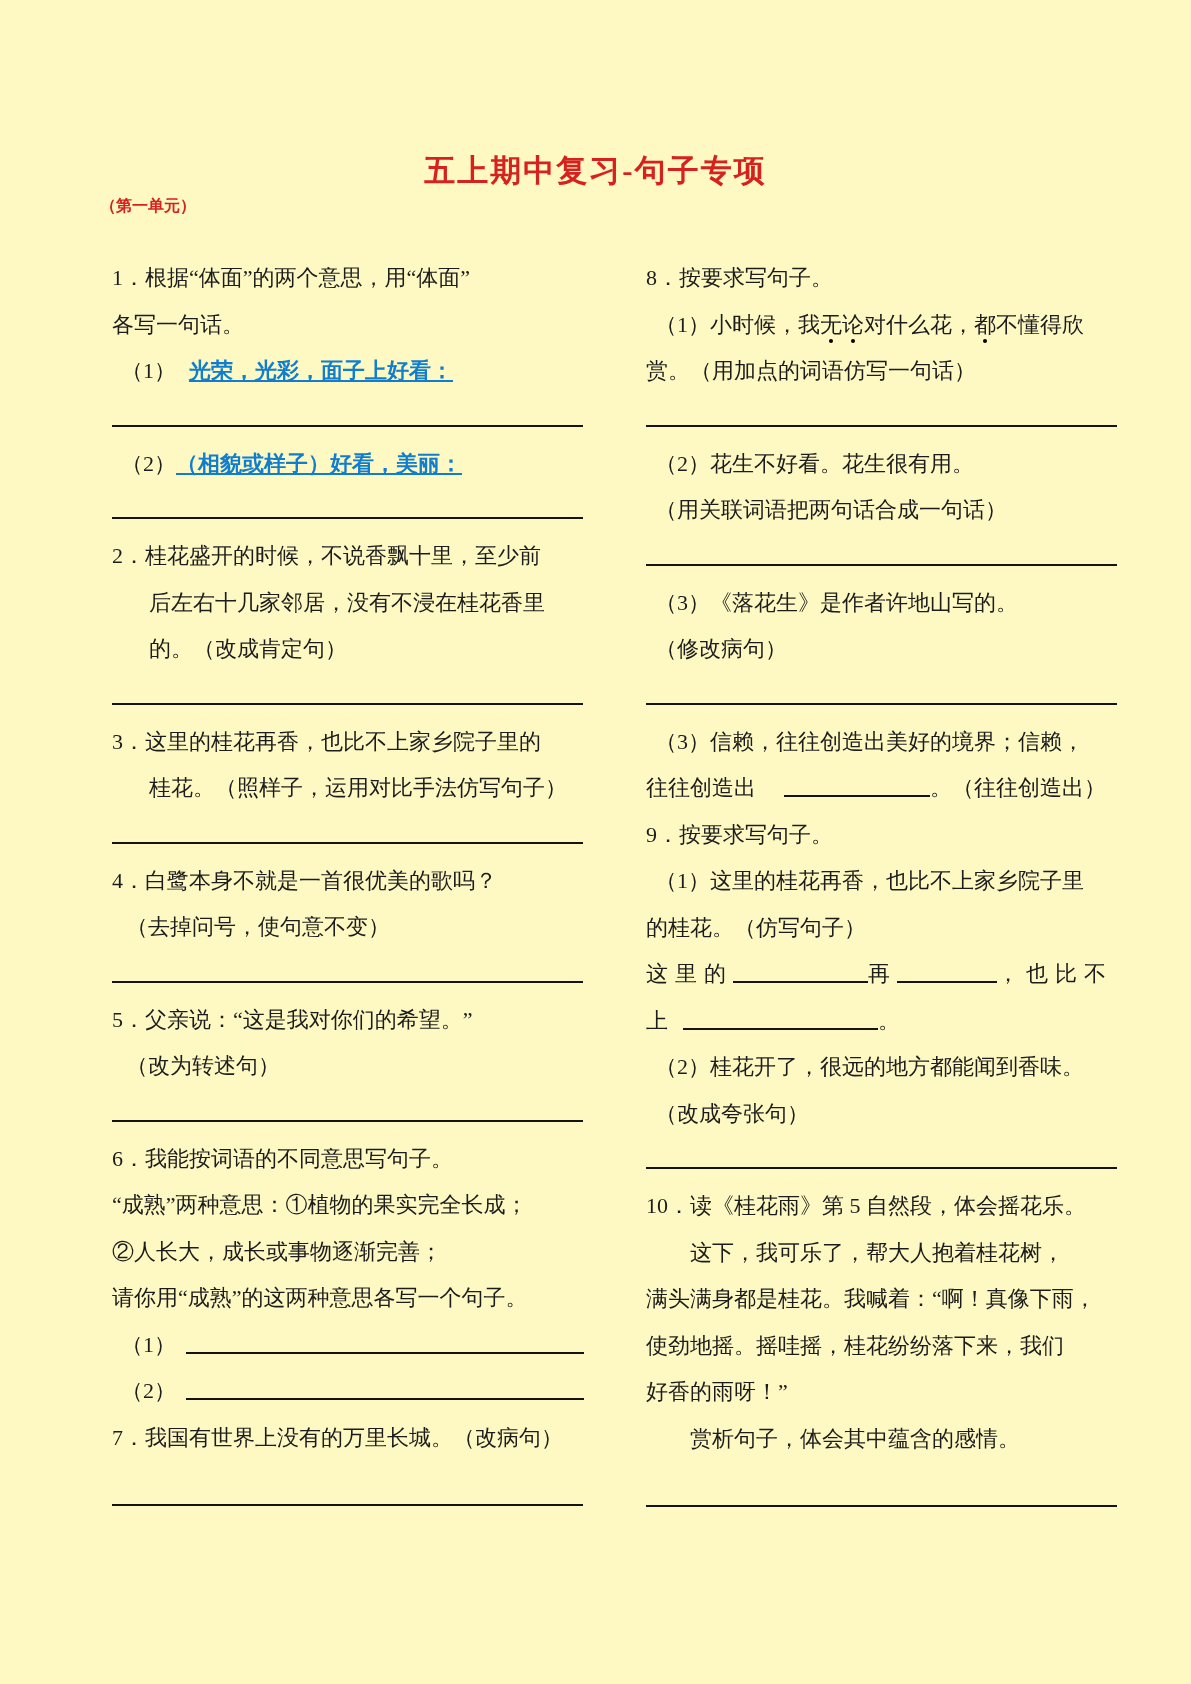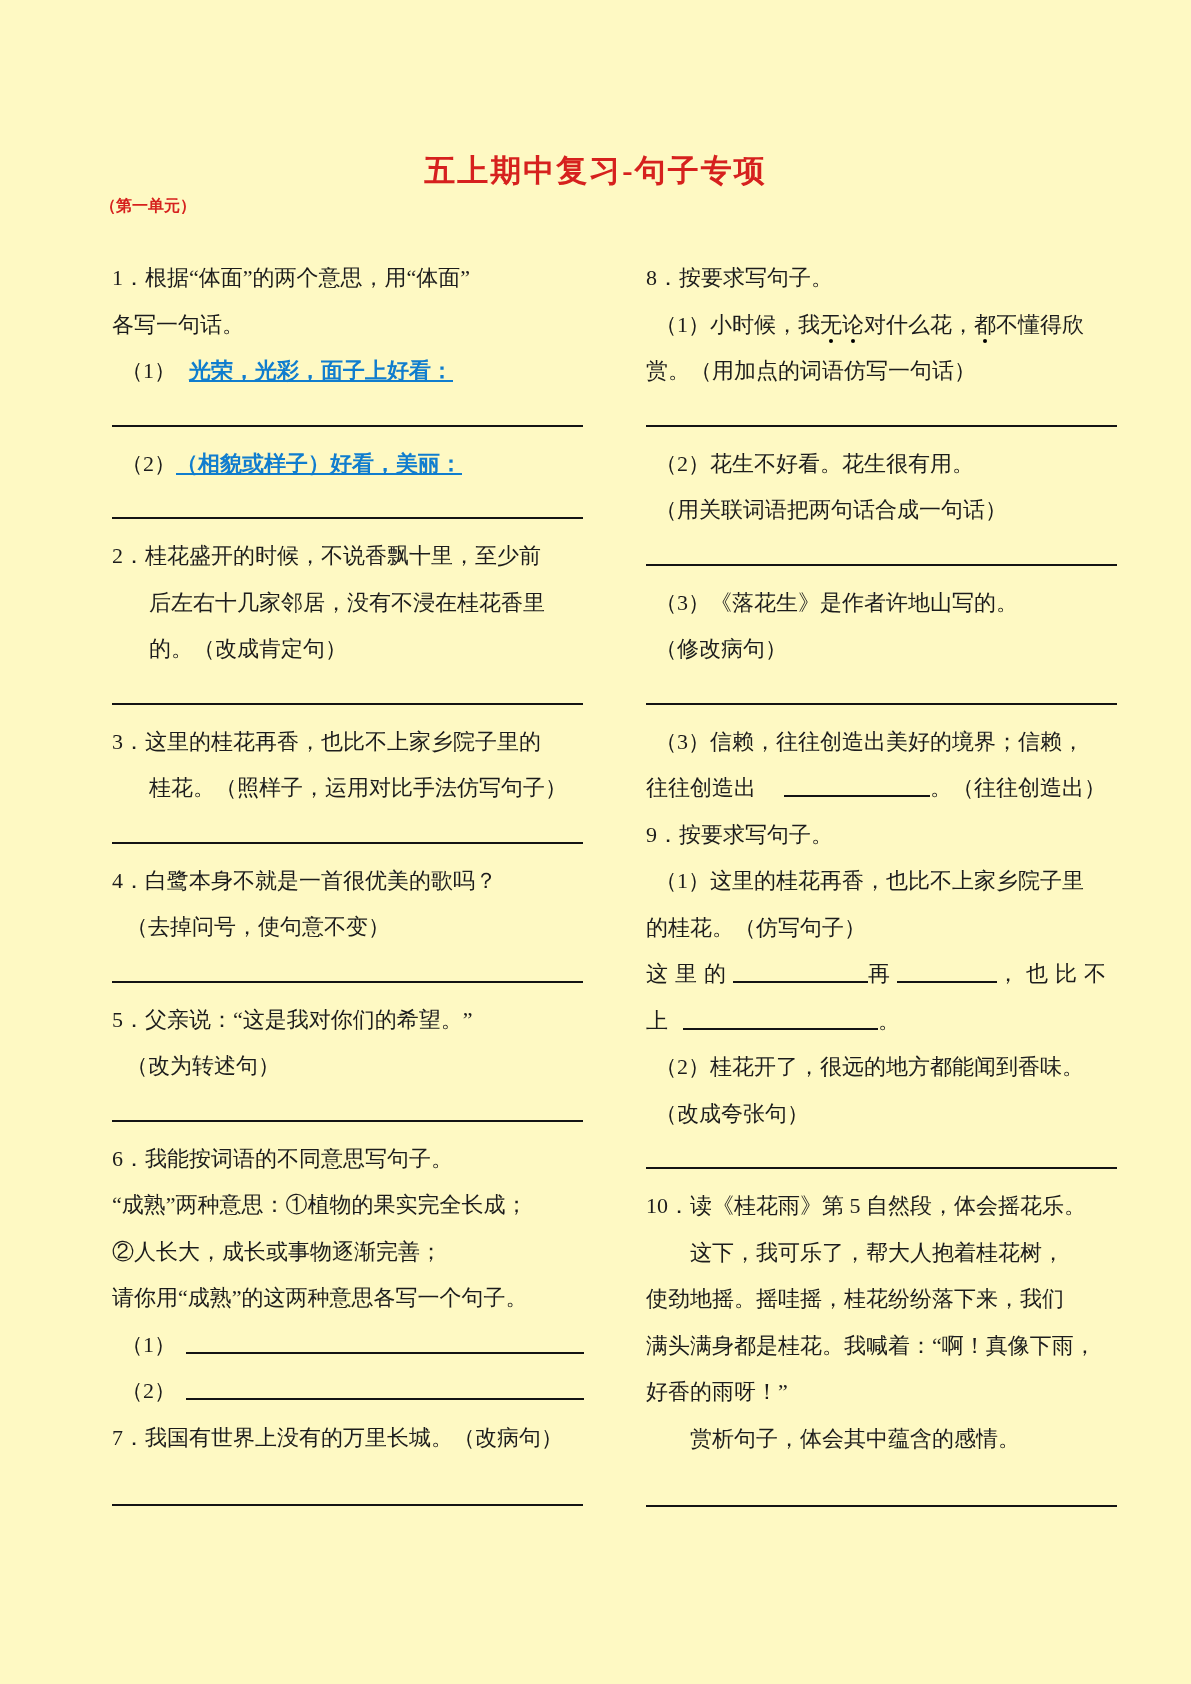--- a/index.html
+++ b/index.html
@@ -116,21 +116,21 @@
       <div class="ln">9．按要求写句子。</div>
       <div class="ln ind-sub">（1）这里的桂花再香，也比不上家乡院子里</div>
       <div class="ln">的桂花。（仿写句子）</div>
       <div class="ln fill"><span>这里的</span><span class="blank b135"></span><span>再</span><span class="blank b100"></span><span>，也比不</span></div>
       <div class="ln fill"><span>上</span><span class="blank b195 gap8"></span><span>。</span></div>
       <div class="ln ind-sub">（2）桂花开了，很远的地方都能闻到香味。</div>
       <div class="ln ind-sub">（改成夸张句）</div>
       <div class="rule"></div>
       <div class="ln">10．读《桂花雨》第 5 自然段，体会摇花乐。</div>
       <div class="ln ind-para">这下，我可乐了，帮大人抱着桂花树，</div>
+      <div class="ln">满头满身都是桂花。我喊着：“啊！真像下雨，</div>
       <div class="ln">使劲地摇。摇哇摇，桂花纷纷落下来，我们</div>
-      <div class="ln">满头满身都是桂花。我喊着：“啊！真像下雨，</div>
       <div class="ln">好香的雨呀！”</div>
       <div class="ln ind-para">赏析句子，体会其中蕴含的感情。</div>
       <div class="rule rule-end"></div>
     </div>
 
   </div>
 </div>
 
 </body></html>

